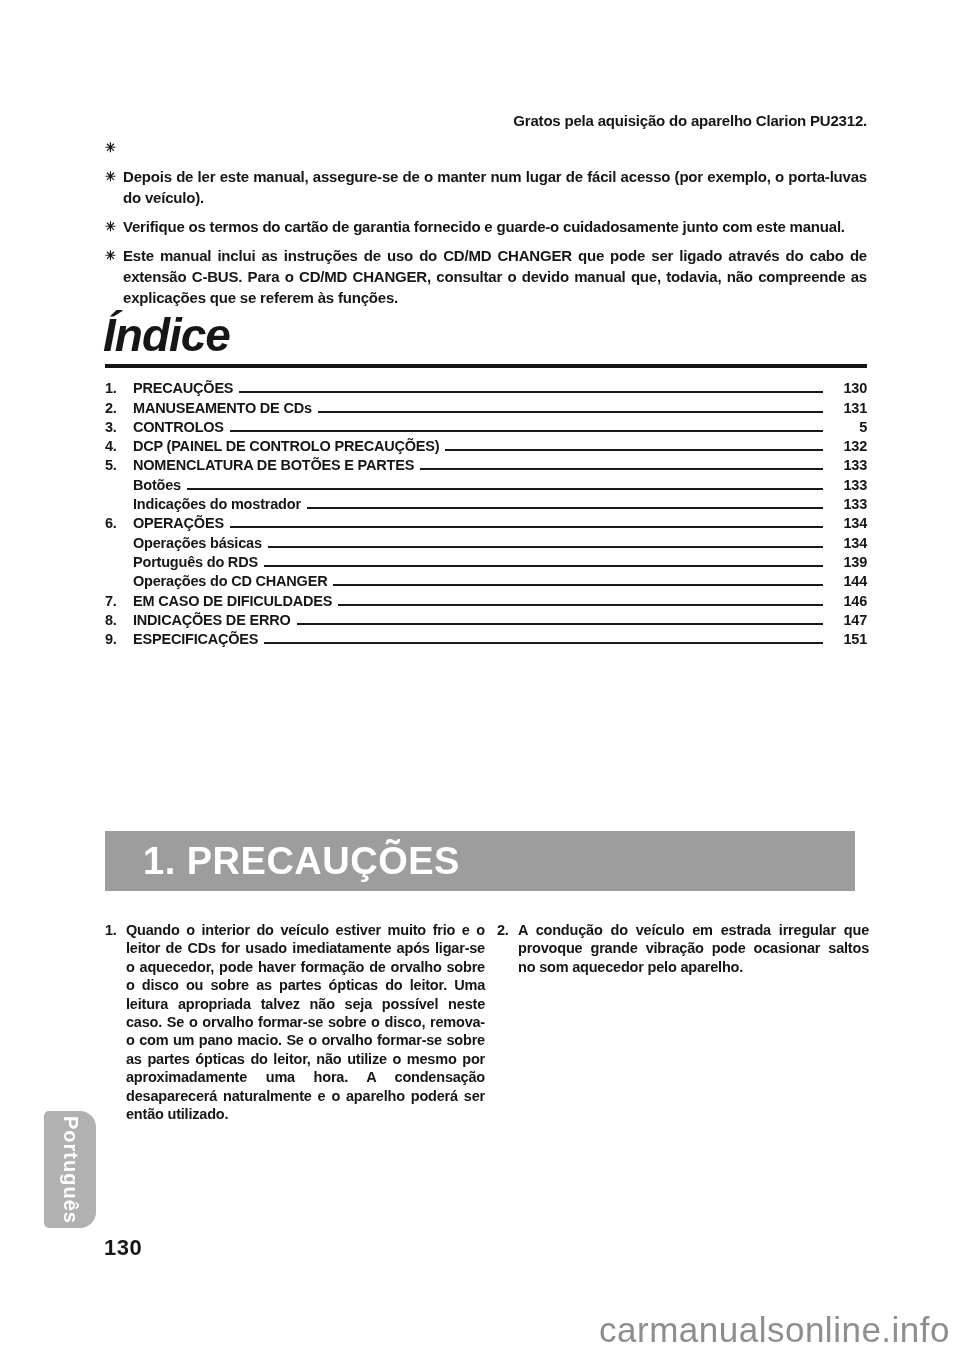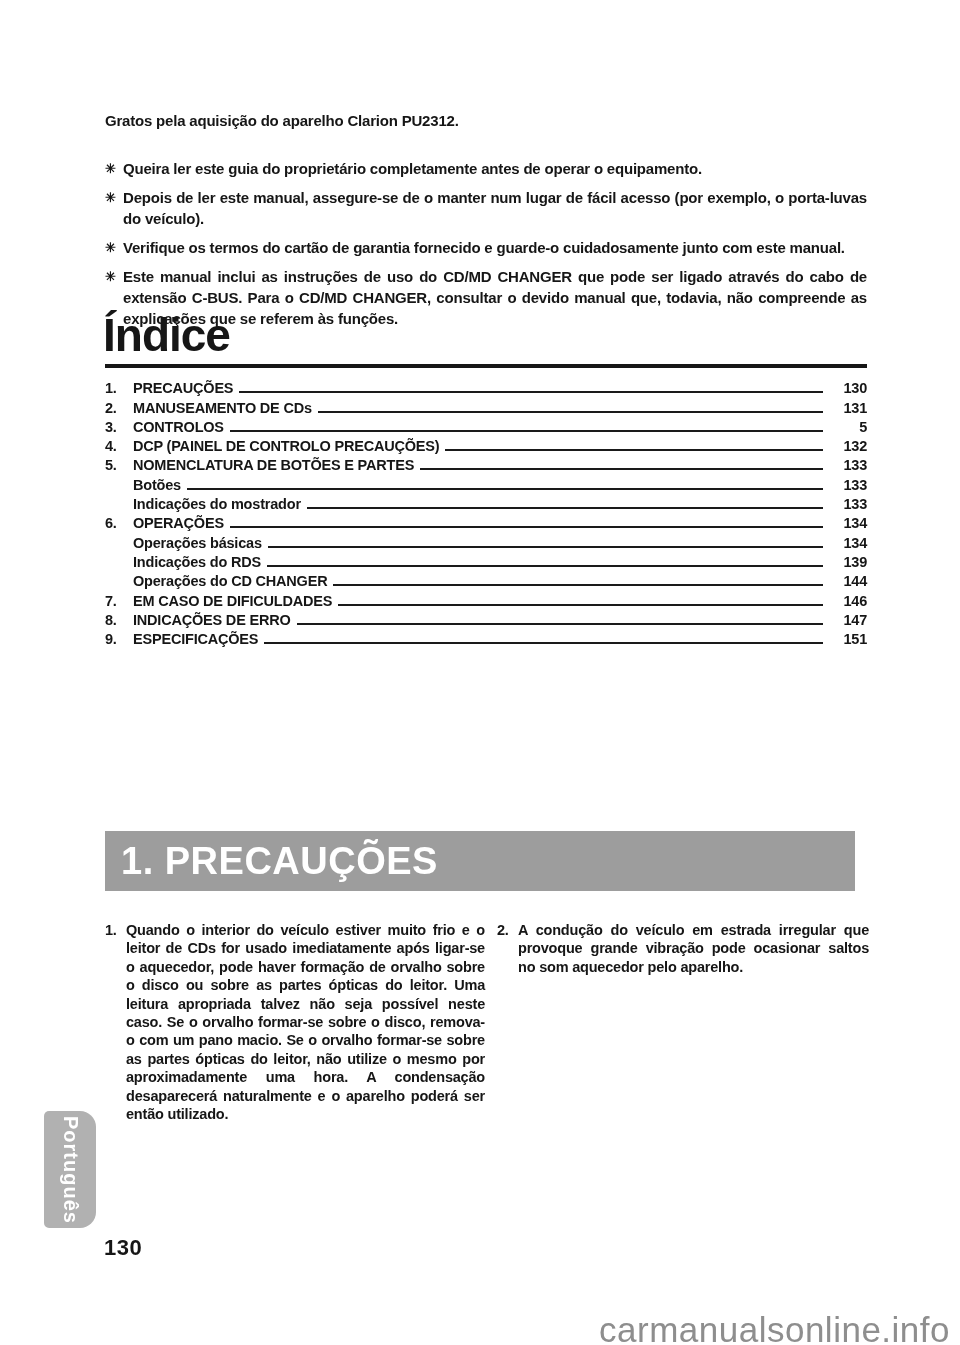--- a/index.html
+++ b/index.html
@@ -7,39 +7,39 @@
   body {
     font-family:"Liberation Sans", sans-serif;
     font-weight:700;
     color:#161616;
     background:#ffffff;
   }
   .page { position:relative; width:960px; height:1345px; background:#ffffff; overflow:hidden; }
 
   
   .intro { position:absolute; left:105px; top:110px; width:762px; font-size:15px; line-height:21px; letter-spacing:-0.2px; }
-  .greeting { margin-bottom:27px; }
+  .greeting { margin-bottom:6px;text-align:right; }
   .bullet { display:flex; margin-bottom:8px; text-align:justify; }
   .bullet .mark { flex:none; width:18px; font-size:13px; }
 
   
-  .indice-title { position:absolute; left:103px; top:310px; font-size:46px; line-height:50px; letter-spacing:-1px; }
+  .indice-title { position:absolute; left:103px; top:310px; font-size:46px; line-height:50px; letter-spacing:-1px;font-style:italic; }
   .indice-rule { position:absolute; left:105px; top:364px; width:762px; height:4px; background:#161616; }
   .idx { position:absolute; left:105px; top:377px; width:762px; }
   .idx-row { display:flex; align-items:flex-end; height:19.3px; font-size:14.5px; letter-spacing:-0.2px; }
   .idx-num { flex:none; width:28px; }
   .idx-label { flex:none; white-space:nowrap; padding-right:6px; }
   .idx-leader { flex:1; border-bottom:2px solid #1a1a1a; margin:0 8px 3px 0; }
   .idx-page { flex:none; width:36px; text-align:right; }
 
   
   .banner {
     position:absolute; left:105px; top:831px; width:750px; height:60px;
     background:#9d9d9d; color:#ffffff; font-size:38px; letter-spacing:0.5px;
-    display:flex; align-items:center; padding-left:16px;
+    display:flex; align-items:center; padding-left:38px;
   }
 
   
   .prec-col1 { position:absolute; left:105px; top:921px; width:380px; }
   .prec-col2 { position:absolute; left:497px; top:921px; width:372px; }
   .prec { display:flex; font-size:14.5px; line-height:18.4px; letter-spacing:-0.2px; text-align:justify; }
   .prec .pnum { flex:none; width:21px; }
 
   
   .lang-tab {
@@ -63,21 +63,20 @@
 </head>
 <body>
 
 <div class="page">
 
   <div class="intro">
     <div class="greeting">Gratos pela aquisição do aparelho Clarion PU2312.</div>
 
   <div class="bullet">
         <span class="mark">✳</span>
-        <div>Queira ler este guia do proprietário completamente antes de operar o equipamento.</div>
       </div>
       <div class="bullet">
         <span class="mark">✳</span>
         <div>Depois de ler este manual, assegure-se de o manter num lugar de fácil acesso (por exemplo, o porta-luvas do veículo).</div>
       </div>
       <div class="bullet">
         <span class="mark">✳</span>
         <div>Verifique os termos do cartão de garantia fornecido e guarde-o cuidadosamente junto com este manual.</div>
       </div>
       <div class="bullet">
@@ -140,21 +139,21 @@
         <span class="idx-page">134</span>
       </div>
       <div class="idx-row">
         <span class="idx-num"></span>
         <span class="idx-label">Operações básicas</span>
         <span class="idx-leader"></span>
         <span class="idx-page">134</span>
       </div>
       <div class="idx-row">
         <span class="idx-num"></span>
-        <span class="idx-label">Indicações do RDS</span>
+        <span class="idx-label">Português do RDS</span>
         <span class="idx-leader"></span>
         <span class="idx-page">139</span>
       </div>
       <div class="idx-row">
         <span class="idx-num"></span>
         <span class="idx-label">Operações do CD CHANGER</span>
         <span class="idx-leader"></span>
         <span class="idx-page">144</span>
       </div>
       <div class="idx-row">

